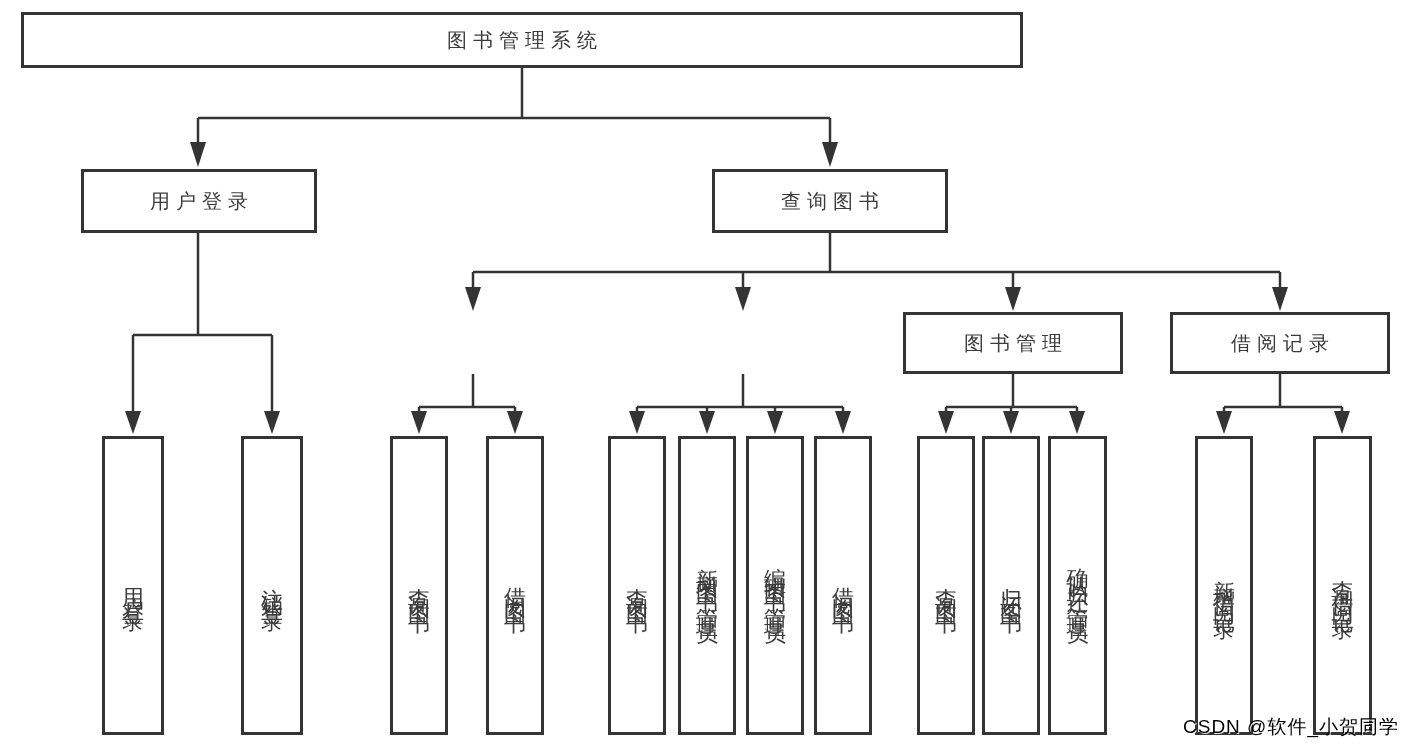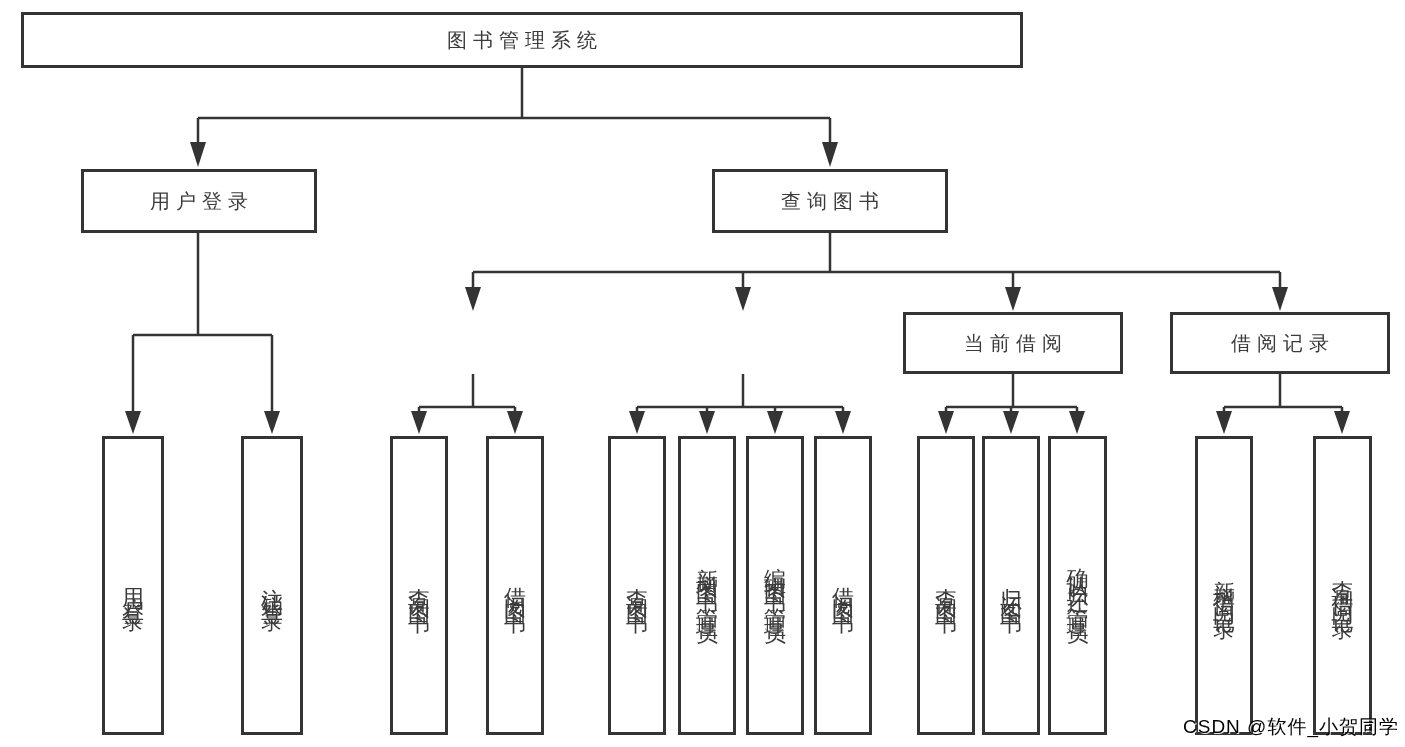--- a/index.html
+++ b/index.html
@@ -71,21 +71,21 @@
   </div>
 
   <div class="node hnode l2" style="left:81px;width:236px">
     <span>用户登录</span>
   </div>
   <div class="node hnode l2" style="left:712px;width:236px">
     <span>查询图书</span>
   </div>
 
   <div class="node hnode l3" style="left:903px;width:220px">
-    <span>当前借阅</span>
+    <span>图书管理</span>
   </div>
   <div class="node hnode l3" style="left:1170px;width:220px">
     <span>借阅记录</span>
   </div>
 
   <div class="node leaf" style="left:102px;width:62px">
     <span>用户登录</span>
   </div>
   <div class="node leaf" style="left:241px;width:62px">
     <span>注销登录</span>

